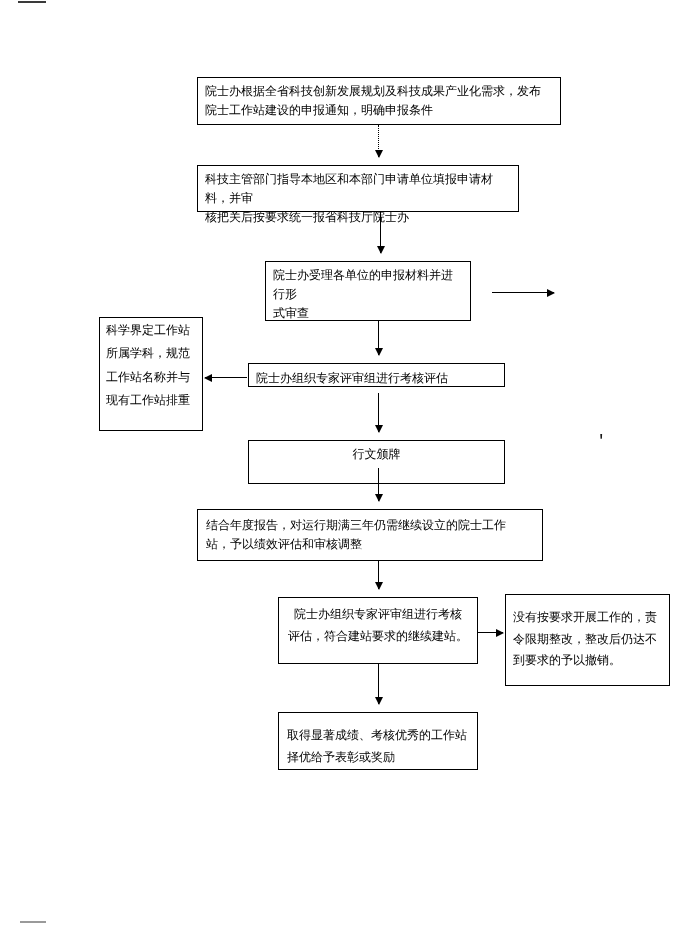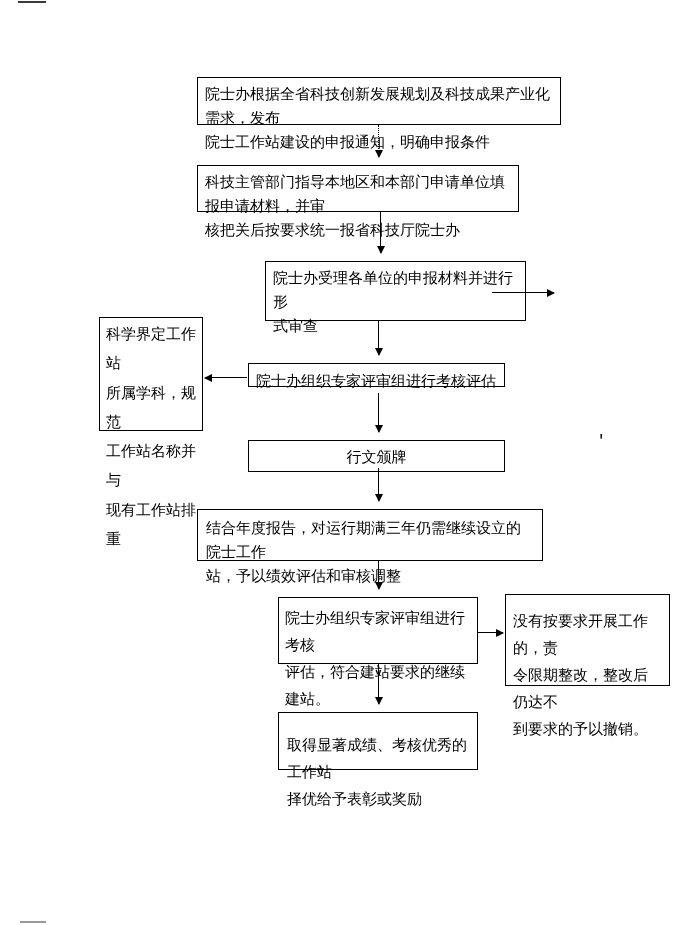--- a/index.html
+++ b/index.html
@@ -20,37 +20,37 @@
     font-size: 21px;
     font-weight: bold;
     letter-spacing: 1px;
     color: #000;
   }
   .node {
     position: absolute;
     box-sizing: border-box;
     border: 1px solid #000;
     background: #fff;
-    font-size: 15px;
+    font-size: 12px;
     line-height: 1.6;
     padding: 4px 7px;
     white-space: pre-line;
     color: #000;
   }
   .node-notice  { left: 197px; top: 77px;  width: 364px; height: 48px; }
   .node-guide   { left: 197px; top: 165px; width: 322px; height: 47px; }
-  .node-accept  { left: 265px; top: 261px; width: 261px; height: 60px; }
+  .node-accept  { left: 265px; top: 261px; width: 206px; height: 60px; }
   .node-reject  { left: 556px; top: 242px; width: 90px;  height: 80px; padding: 6px 5px; line-height: 1.8; }
   .node-review  { left: 248px; top: 363px; width: 257px; height: 24px; padding-top: 5px; }
   .node-define  { left: 99px;  top: 317px; width: 104px; height: 114px; padding: 1px 6px; line-height: 1.95; }
-  .node-issue   { left: 248px; top: 440px; width: 257px; height: 32px; text-align: center; padding-top: 4px; padding-left: 7px; }
+  .node-issue   { left: 248px; top: 440px; width: 257px; height: 44px; text-align: center; padding-top: 4px; padding-left: 7px; }
   .node-annual  { left: 197px; top: 509px; width: 346px; height: 52px; padding: 6px 8px; }
-  .node-assess  { left: 278px; top: 597px; width: 200px; height: 67px; padding: 6px;     line-height: 1.8; }
+  .node-assess  { left: 278px; top: 597px; width: 200px; height: 67px; padding: 6px;     line-height: 1.8; text-align: center; }
   .node-revoke  { left: 505px; top: 594px; width: 165px; height: 92px; padding: 12px 7px; line-height: 1.8; }
-  .node-award   { left: 278px; top: 712px; width: 200px; height: 58px; padding: 18px 8px; line-height: 1.8; }
+  .node-award   { left: 278px; top: 712px; width: 200px; height: 58px; padding: 12px 8px; line-height: 1.8; }
 
   
   .av {
     position: absolute;
     width: 0;
     border-left: 1px solid #000;
   }
   .av::after {
     content: "";
     position: absolute;

